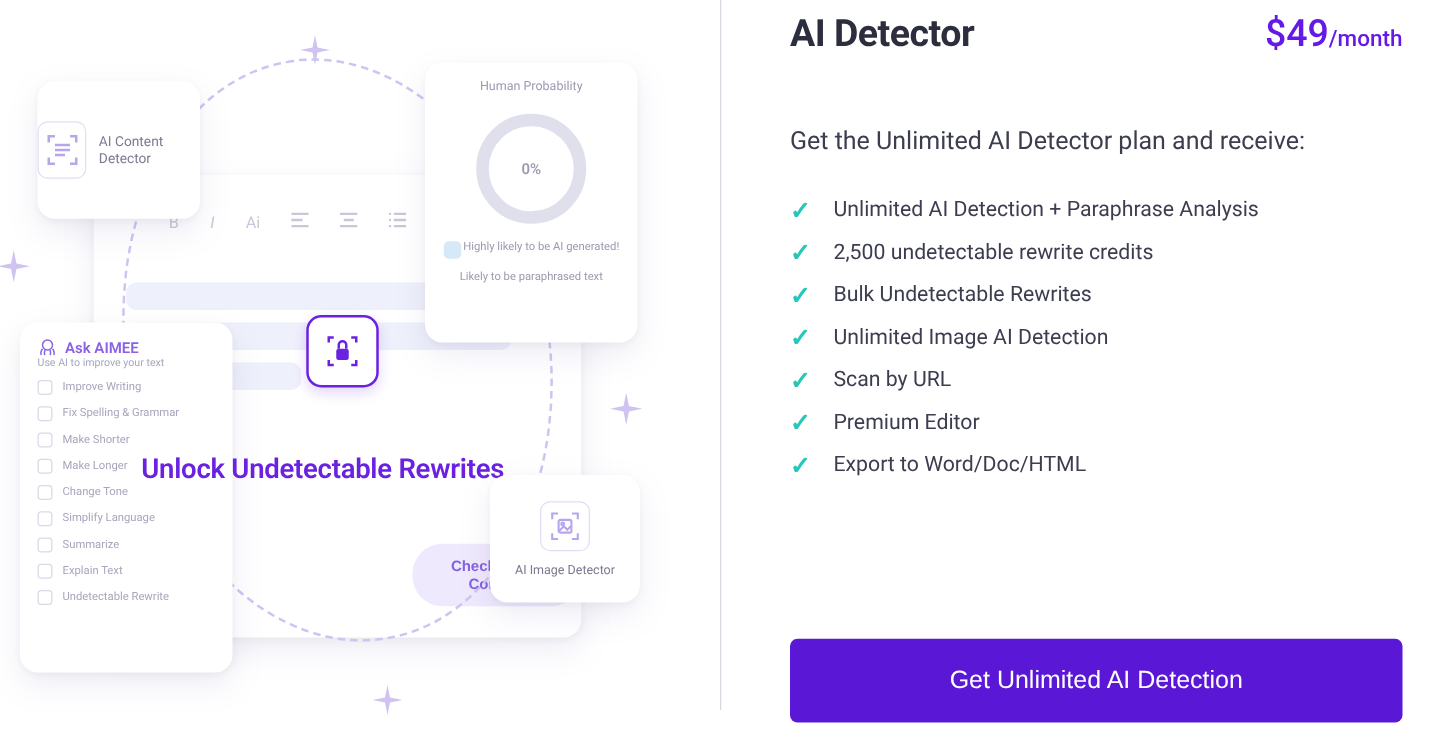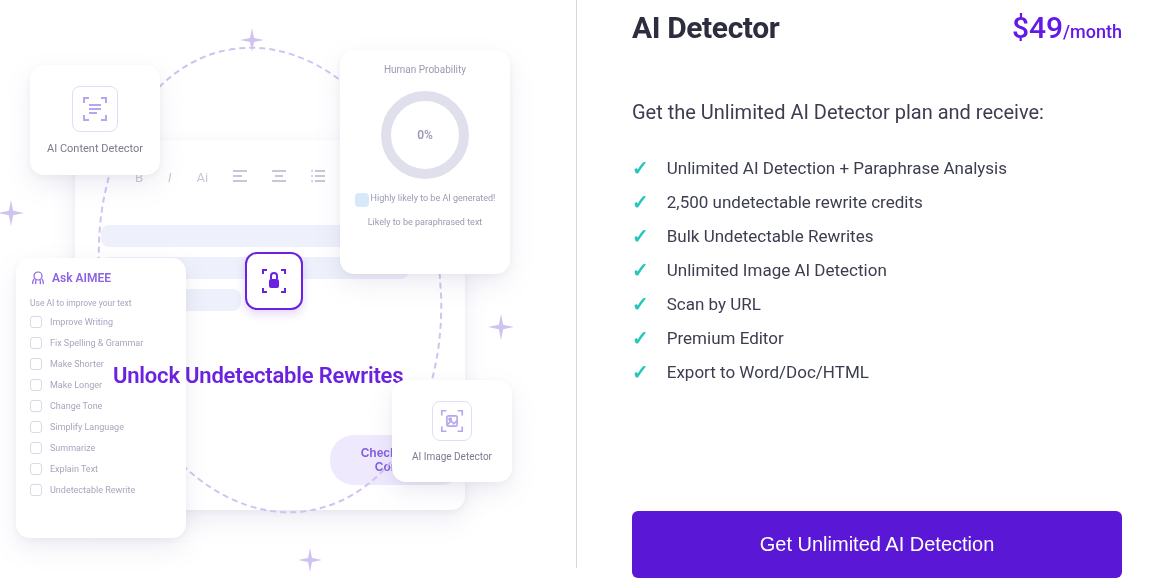--- a/index.html
+++ b/index.html
@@ -46,21 +46,21 @@
 .sparkle svg { display:block; }
 
 
 .card {
   position: absolute; background: #fff; border-radius: 14px;
   box-shadow: 0 10px 25px rgba(140, 130, 180, 0.15), 0 2px 6px rgba(0,0,0,0.04);
   font-size: 11px; color: #7a7a90;
 }
 
 
-.detector-card { left: 30px; top: 65px; width: 130px; height: 110px; display:flex; flex-direction:column; align-items:center; justify-content:center; gap:10px; }
+.detector-card { left: 30px; top: 65px; width: 130px; height: 110px; display:flex; flex-direction:row; align-items:center; justify-content:center; gap:10px; }
 .detector-card .mini-icon { width: 46px; height: 46px; border: 1px solid #e2ddf7; border-radius: 8px; display:flex; align-items:center; justify-content:center; }
 
 
 .editor-card { left: 75px; top: 140px; width: 390px; height: 370px; z-index: -1; padding: 20px; }
 .toolbar { display:flex; gap:25px; color:#c7c7d8; font-size:13px; margin: 10px 0 40px 40px; align-items:center;}
 .line { background:#eef0fb; border-radius:8px; height:22px; margin: 10px 6px; }
 .line.w1{width:85%} .line.w2{width:88%} .line.w3{width:40%}
 .check-btn {
   position:absolute; left:255px; bottom:25px;
   background:#efe9fd; color:#8361e0; font-size:12px; font-weight:600;
@@ -69,21 +69,21 @@
 
 
 .prob-card { left: 340px; top: 50px; width: 170px; height: 224px; display:flex; flex-direction:column; align-items:center; padding:14px 10px; gap:10px; }
 .prob-title { font-size:10px; color:#9a9ab2; font-weight:400; }
 .ring { width:88px; height:88px; border-radius:50%; border:10px solid #e0e0ec; display:flex; align-items:center; justify-content:center; font-size:12px; color:#9a9ab2; font-weight:600; margin:6px 0 4px;}
 .prob-line { display:flex; align-items:flex-start; gap:2px; font-size:9px; color:#9a9ab2; }
 .oct { width:14px; height:14px; background:#d6e9f9; border-radius:4px; display:inline-block; }
 
 
 .aimee-card { left: 16px; top: 258px; width: 170px; height: 280px; padding: 12px 14px; }
-.aimee-title { color:#8a62e4; font-size:12px; font-weight:600; display:flex; align-items:center; gap:6px; margin-bottom:12px;}
+.aimee-title { color:#8a62e4; font-size:12px; font-weight:600; display:flex; align-items:center; gap:6px; margin-bottom:0;}
 .aimee-sub { font-size:8.5px; color:#a6a6bd; margin-bottom:8px; }
 .aimee-list { display:flex; flex-direction:column; gap:9px; }
 .aimee-item { font-size:9px; color:#a6a6bd; display:flex; align-items:center; gap:8px; }
 .aimee-ico { width:12px; height:12px; border:1px solid #d9d9e8; border-radius:3px; display:inline-block; }
 
 
 .imgdet-card { left: 392px; top: 380px; width: 120px; height: 102px; display:flex; flex-direction:column; align-items:center; justify-content:center; gap:10px; }
 .imgdet-card .mini-icon { width:40px; height:40px; border:1px solid #e2ddf7; border-radius:8px; display:flex; align-items:center; justify-content:center;}
 
 

